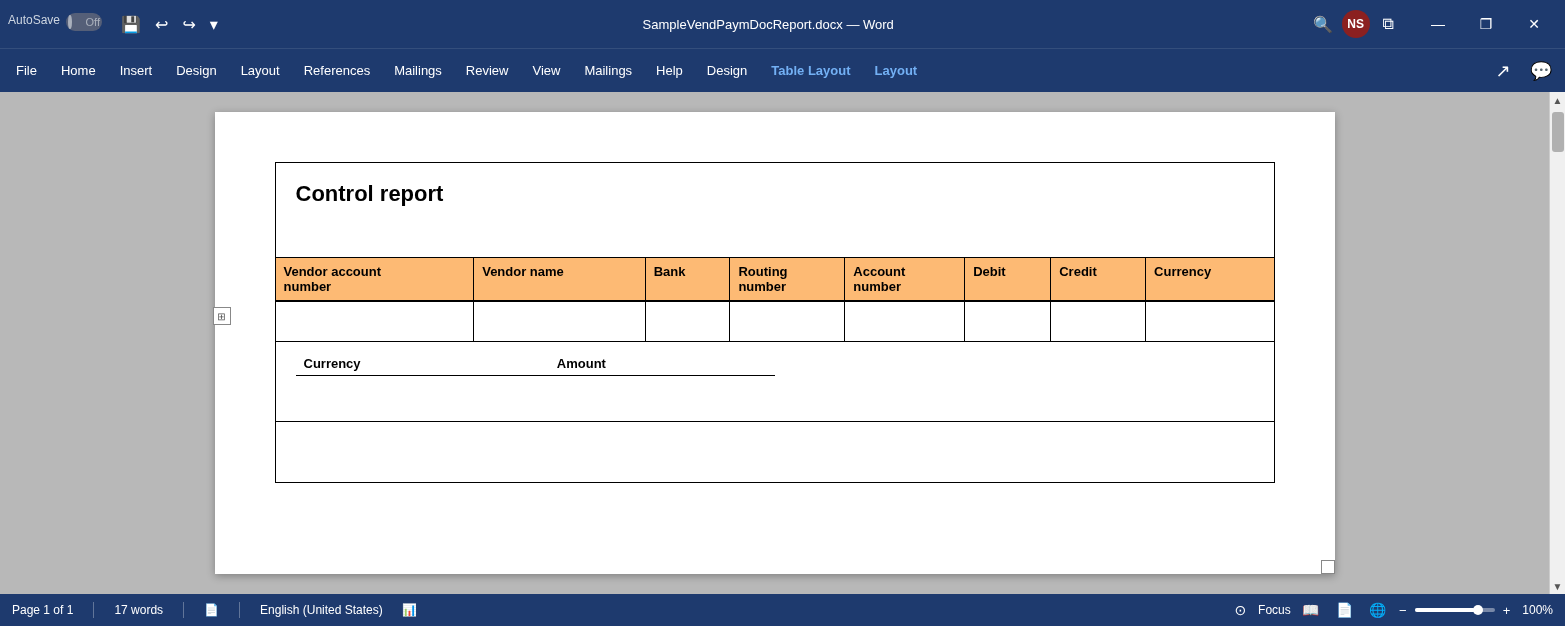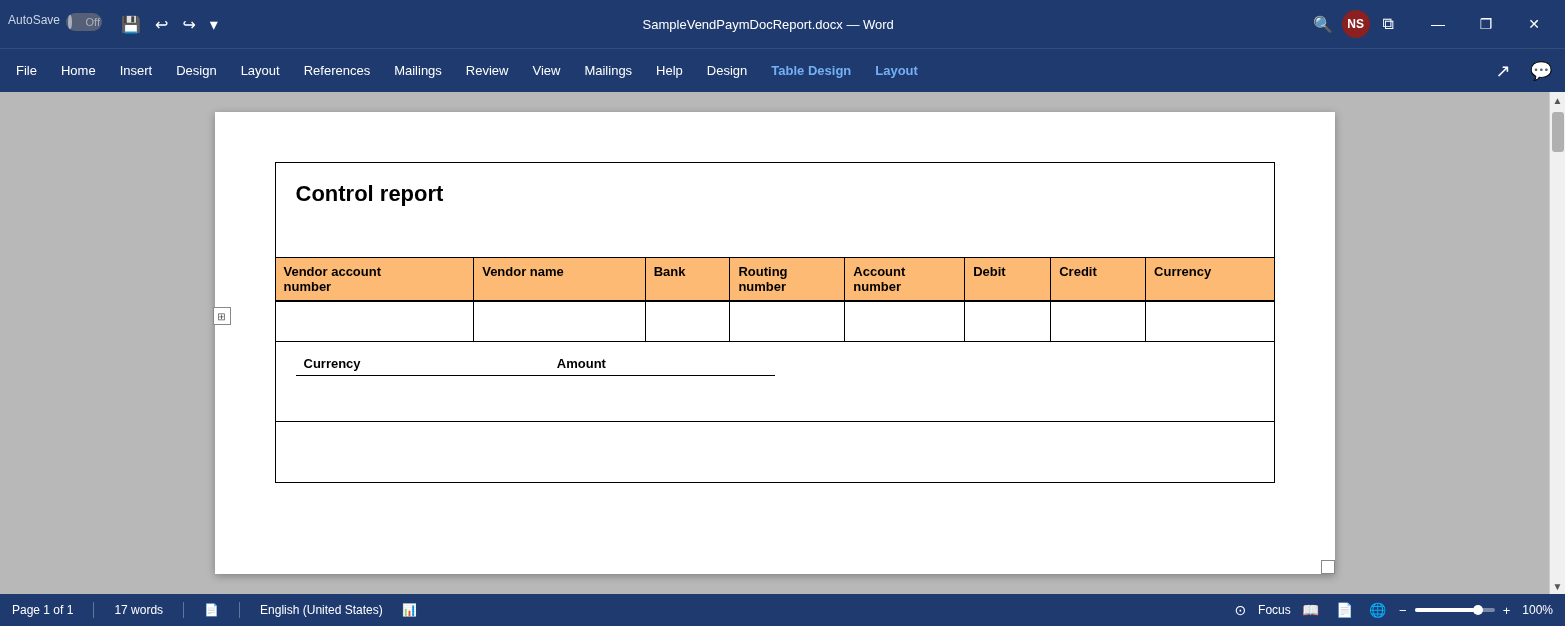--- a/index.html
+++ b/index.html
@@ -342,21 +342,21 @@
   <div class="menu-item">Insert</div>
   <div class="menu-item">Design</div>
   <div class="menu-item">Layout</div>
   <div class="menu-item">References</div>
   <div class="menu-item">Mailings</div>
   <div class="menu-item">Review</div>
   <div class="menu-item">View</div>
   <div class="menu-item">Mailings</div>
   <div class="menu-item">Help</div>
   <div class="menu-item">Design</div>
-  <div class="menu-item active">Table Design</div>
+  <div class="menu-item active">Table Layout</div>
   <div class="menu-item active">Layout</div>
   <div class="menu-right">
     <span class="menu-right-icon">↗</span>
     <span class="menu-right-icon">💬</span>
   </div>
 </div>
 
 <div class="doc-area">
   <div class="doc-canvas">
     <div class="page">

